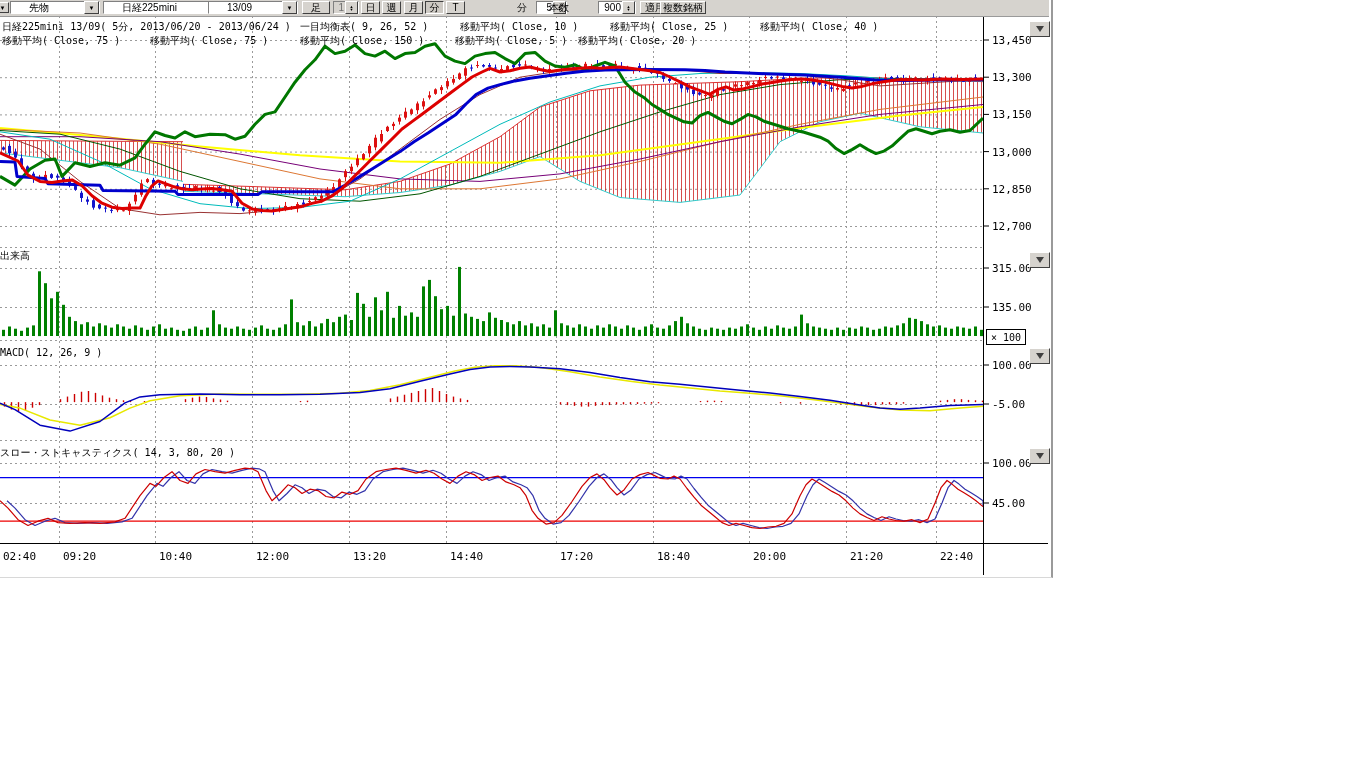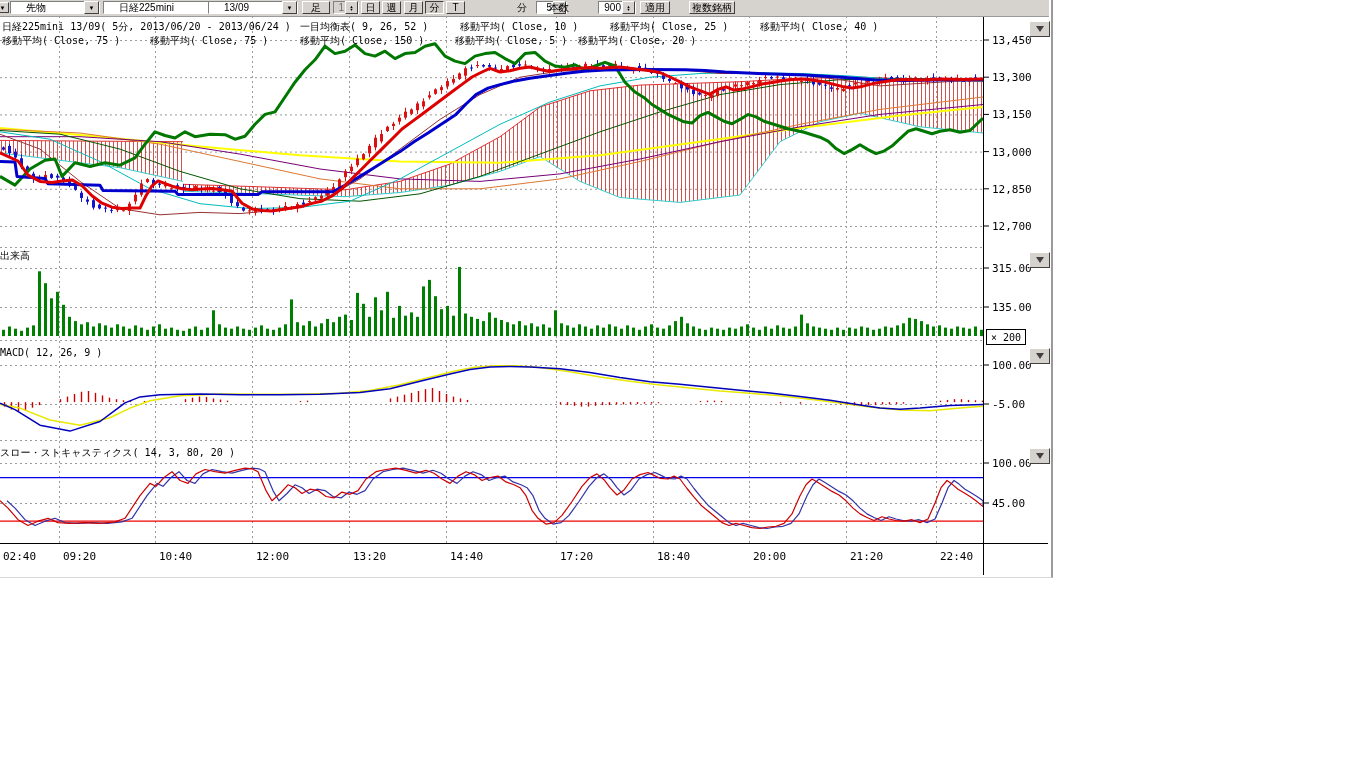--- a/index.html
+++ b/index.html
@@ -4,21 +4,21 @@
 <style>
   html,body{margin:0;padding:0;background:#ffffff;}
   body{font-family:"Liberation Sans",sans-serif;}
   .screen{position:relative;width:1366px;height:768px;background:#fff;overflow:hidden;}
   .win{position:absolute;left:0;top:0;width:1051px;height:577px;background:#fff;border-right:2px solid #9a9a9a;border-bottom:1px solid #d8d8d8;}
   .chart-svg{position:absolute;left:0;top:0;}
   
   .toolbar{position:absolute;left:0;top:0;width:1049px;height:16px;background:#d6d3ce;border-bottom:1px solid #9a9a9a;z-index:5;font-size:10px;}
   .tb{position:absolute;top:1px;height:13px;box-sizing:border-box;}
   .combo{background:#fff;border:1px solid;border-color:#808080 #fff #fff #808080;display:flex;align-items:center;}
-  .combo .val{padding:0 3px;white-space:nowrap;overflow:hidden;font-size:10px;margin-left:12px;}
+  .combo .val{padding:0 18px;white-space:nowrap;overflow:hidden;font-size:10px;}
   .drop{margin-left:auto;width:13px;height:11px;background:#d6d3ce;border:1px solid;border-color:#fff #404040 #404040 #fff;display:flex;align-items:center;justify-content:center;font-size:6px;color:#000;}
   .btn3d{background:#d6d3ce;border:1px solid;border-color:#fff #404040 #404040 #fff;display:flex;align-items:center;justify-content:center;font-size:10px;white-space:nowrap;}
   .btn3d.pressed{border-color:#404040 #fff #fff #404040;background:#cdc9c3;}
   .spin{background:#fff;border:1px solid;border-color:#808080 #fff #fff #808080;display:flex;align-items:center;}
   .spin .num{flex:1;text-align:right;padding-right:1px;font-size:10px;}
   .spin.disabled{background:#d6d3ce;color:#6e6e6e;}
   .spinbtn{width:11px;height:11px;background:#d6d3ce;border:1px solid;border-color:#fff #404040 #404040 #fff;display:flex;flex-direction:column;align-items:center;justify-content:center;line-height:3px;font-size:4px;color:#000;}
   .lbl{display:flex;align-items:center;font-size:10px;}
   
   .panebtn{position:absolute;width:19px;height:14px;background:#d6d3ce;border:1px solid;border-color:#fff #404040 #404040 #fff;display:flex;align-items:center;justify-content:center;z-index:4;}
@@ -76,21 +76,21 @@
 
       <div class="tb spin" style="left:598px;width:38px">
         <span class="num">900</span>
         <span class="spinbtn">
             <span>▲</span>
             <span>▼</span>
           </span>
       </div>
 
       <div class="tb btn3d" style="left:640px;width:30px">適用</div>
-      <div class="tb btn3d" style="left:689px;width:46px">複数銘柄</div>
+      <div class="tb btn3d" style="left:660px;width:46px">複数銘柄</div>
     <div class="tb btn3d" style="left: 361px; width: 19px;">日</div>
         <div class="tb btn3d" style="left: 382px; width: 19px;">週</div>
         <div class="tb btn3d" style="left: 404px; width: 19px;">月</div>
         <div class="tb btn3d pressed" style="left: 425px; width: 19px;">分</div>
         <div class="tb btn3d" style="left: 446px; width: 19px;">T</div>
       </div>
 
     <svg id="chart-svg" class="chart-svg" width="1049" height="577">
       <defs>
         <pattern id="hatchRed" width="4" height="4" patternUnits="userSpaceOnUse">
@@ -809,15 +809,15 @@
     <div class="panebtn" style="left:1029px;top:252px">
         <span class="tri"></span>
       </div>
     <div class="panebtn" style="left:1029px;top:348px">
         <span class="tri"></span>
       </div>
     <div class="panebtn" style="left:1029px;top:448px">
         <span class="tri"></span>
       </div>
 
-    <div class="multbox">× 200</div>
+    <div class="multbox">× 100</div>
   </div>
 </div>
 
 </body></html>

